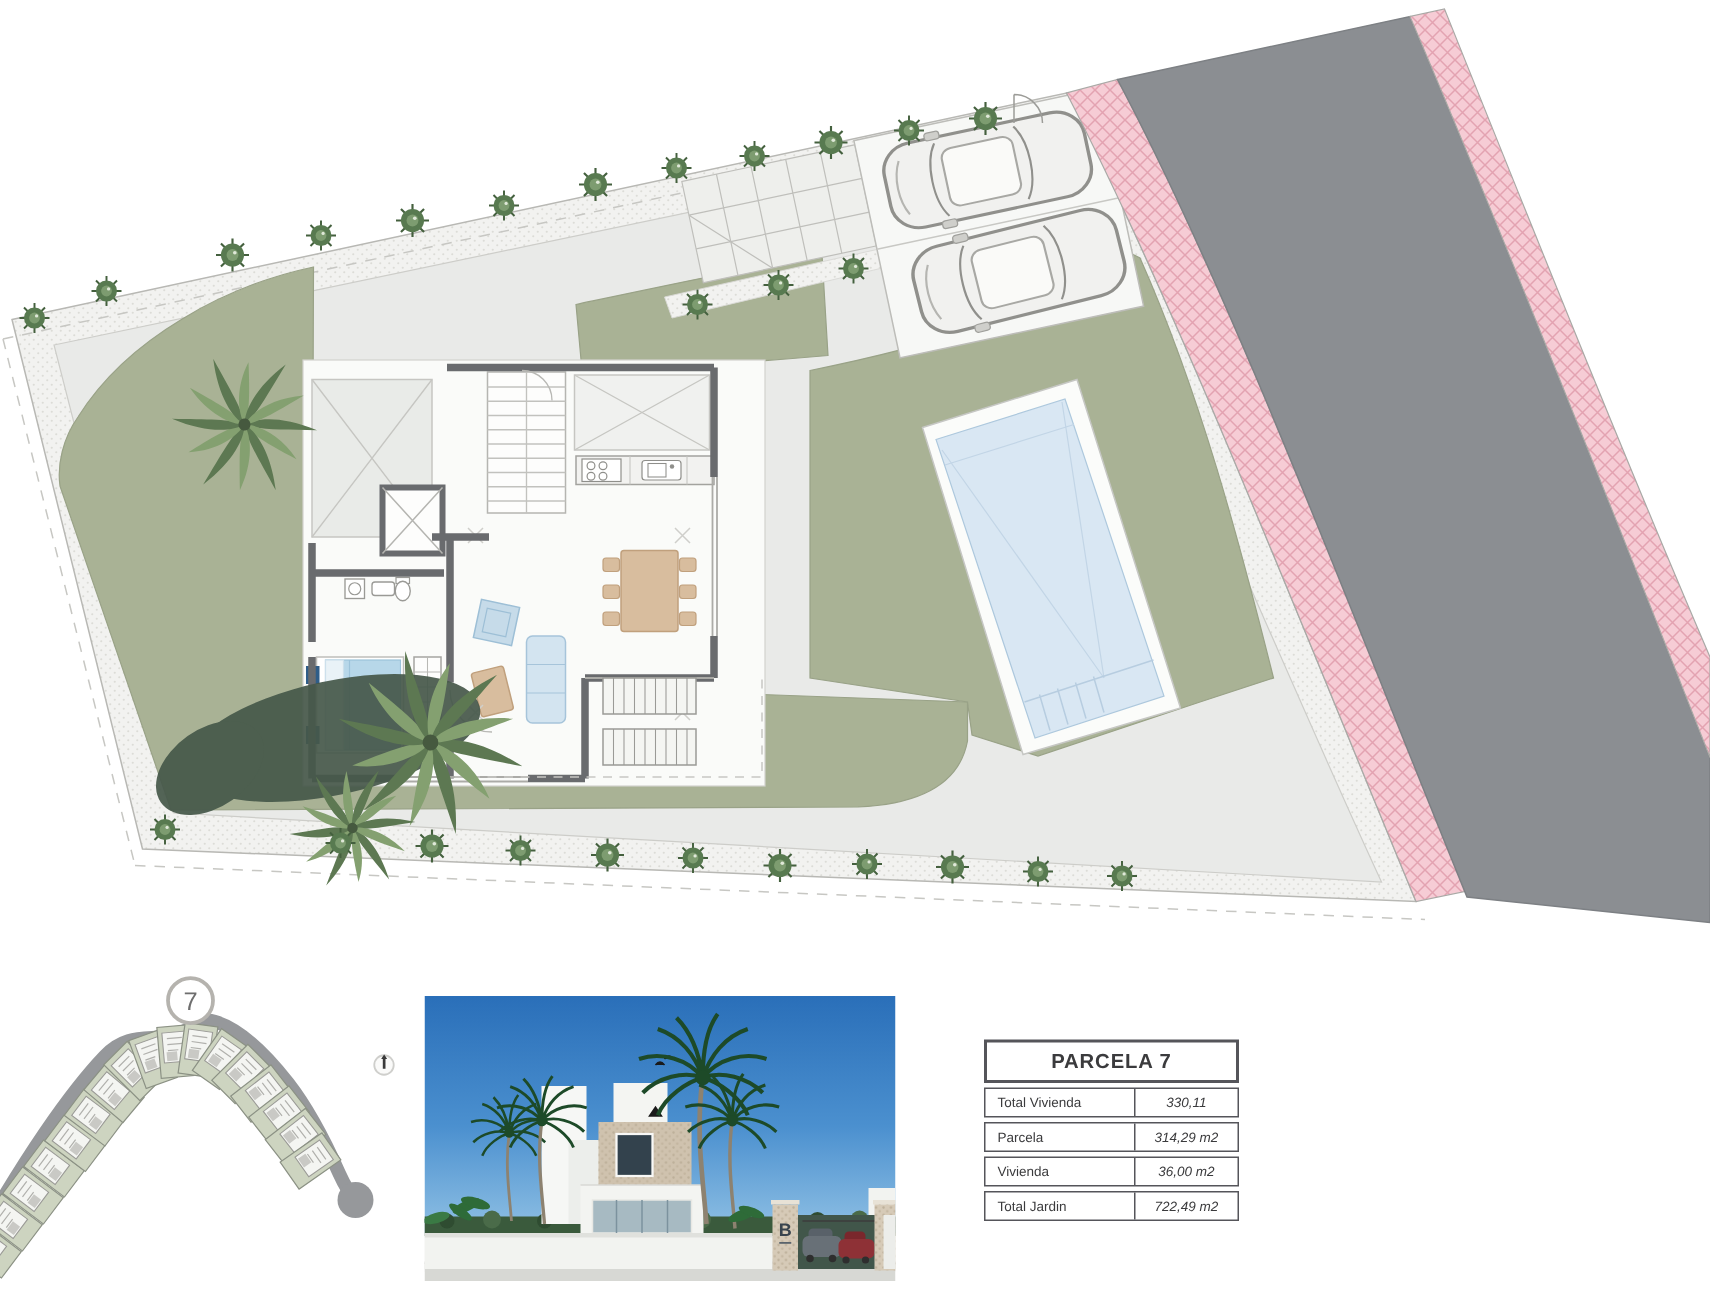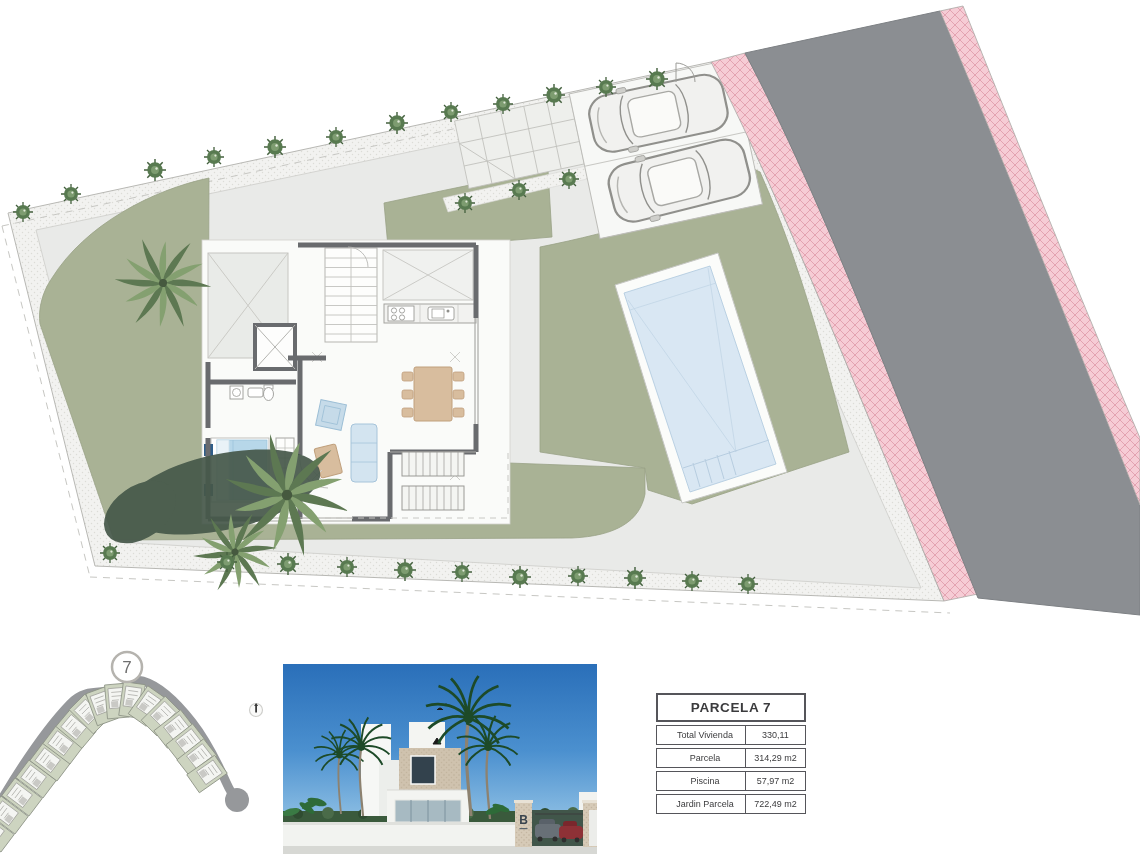--- a/index.html
+++ b/index.html
@@ -4,29 +4,29 @@
 <style>
   html,body{margin:0;padding:0;background:#ffffff;}
   .stage{
     position:relative;width:1140px;height:860px;background:#ffffff;overflow:hidden;
     font-family:"Liberation Sans",sans-serif;
   }
   .siteplan{position:absolute;left:0;top:0;}
   .locator{position:absolute;left:0;top:630px;}
   .render-wrap{position:absolute;left:283px;top:664px;width:314px;height:190px;}
   .info-table{
-    position:absolute;left:656px;top:693px;width:150px;color:#3b3b3d;
+    position:absolute;left:656px;top:693px;width:170px;color:#3b3b3d;
   }
   .it-header{
     border:2px solid #55555a;background:#fff;text-align:center;
     font-size:13.5px;font-weight:bold;letter-spacing:.6px;padding:5px 0;margin-bottom:3px;
   }
   .it-row{display:flex;border:1.5px solid #55555a;margin-bottom:3px;font-size:9px;background:#fff;}
-  .it-label{flex:0 0 54%;padding:4px 0 4px 8px;border-right:1.5px solid #55555a;text-align:center;}
-  .it-value{flex:1;text-align:center;padding:4px 2px;}
+  .it-label{flex:0 0 54%;padding:4px 0 4px 8px;border-right:1.5px solid #55555a;}
+  .it-value{flex:1;text-align:center;padding:4px 2px;font-style:italic;}
   svg text.badge7{font-family:"Liberation Sans",sans-serif;font-size:17px;fill:#6e6e6e;}
   svg text.logoB{font-family:"Liberation Sans",sans-serif;font-size:12px;font-weight:bold;fill:#39444e;}
 </style>
 </head>
 <body>
 
 <div class="stage">
 
   <svg class="siteplan" width="1140" height="632" viewBox="0 0 1140 632">
     <defs>
@@ -395,22 +395,22 @@
     <div class="it-header">PARCELA 7</div>
     <div class="it-row">
       <div class="it-label">Total Vivienda</div>
       <div class="it-value">330,11</div>
     </div>
     <div class="it-row">
       <div class="it-label">Parcela</div>
       <div class="it-value">314,29 m2</div>
     </div>
     <div class="it-row">
-      <div class="it-label">Piscina</div>
-      <div class="it-value">57,97 m2</div>
+      <div class="it-label">Vivienda</div>
+      <div class="it-value">36,00 m2</div>
     </div>
     <div class="it-row">
-      <div class="it-label">Jardin Parcela</div>
+      <div class="it-label">Total Jardin</div>
       <div class="it-value">722,49 m2</div>
     </div>
   </div>
 
 </div>
 
 </body></html>

